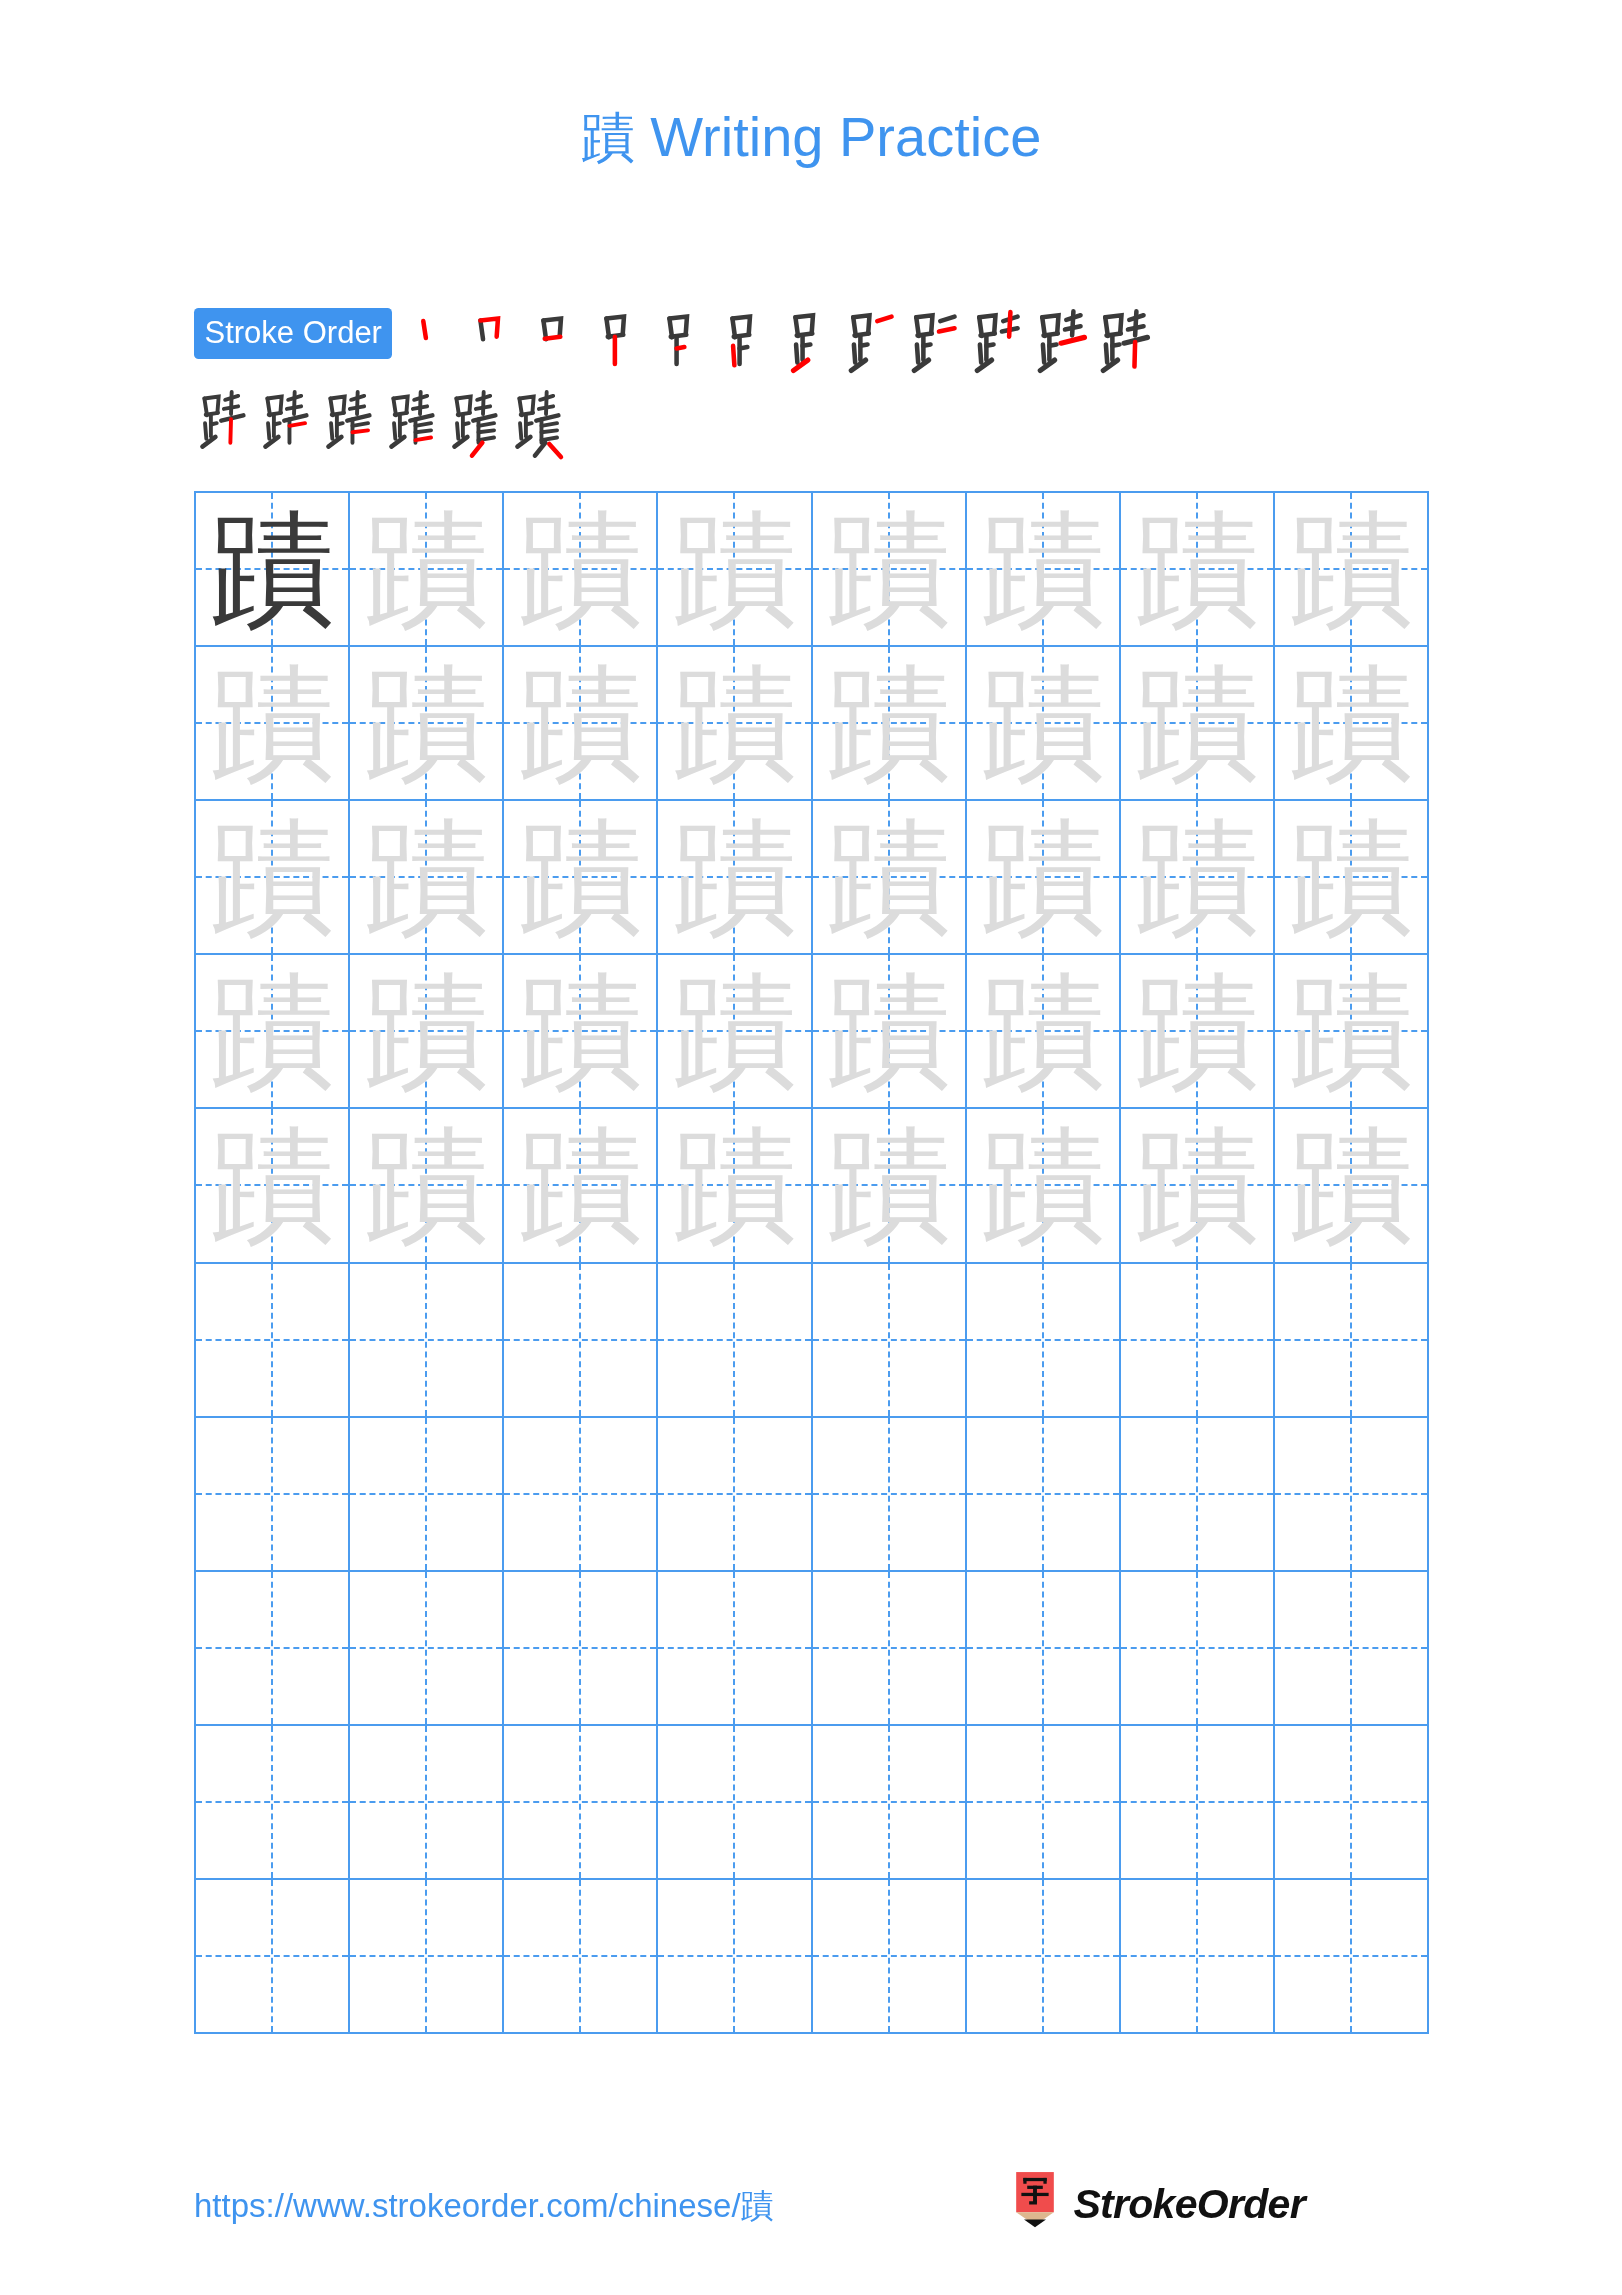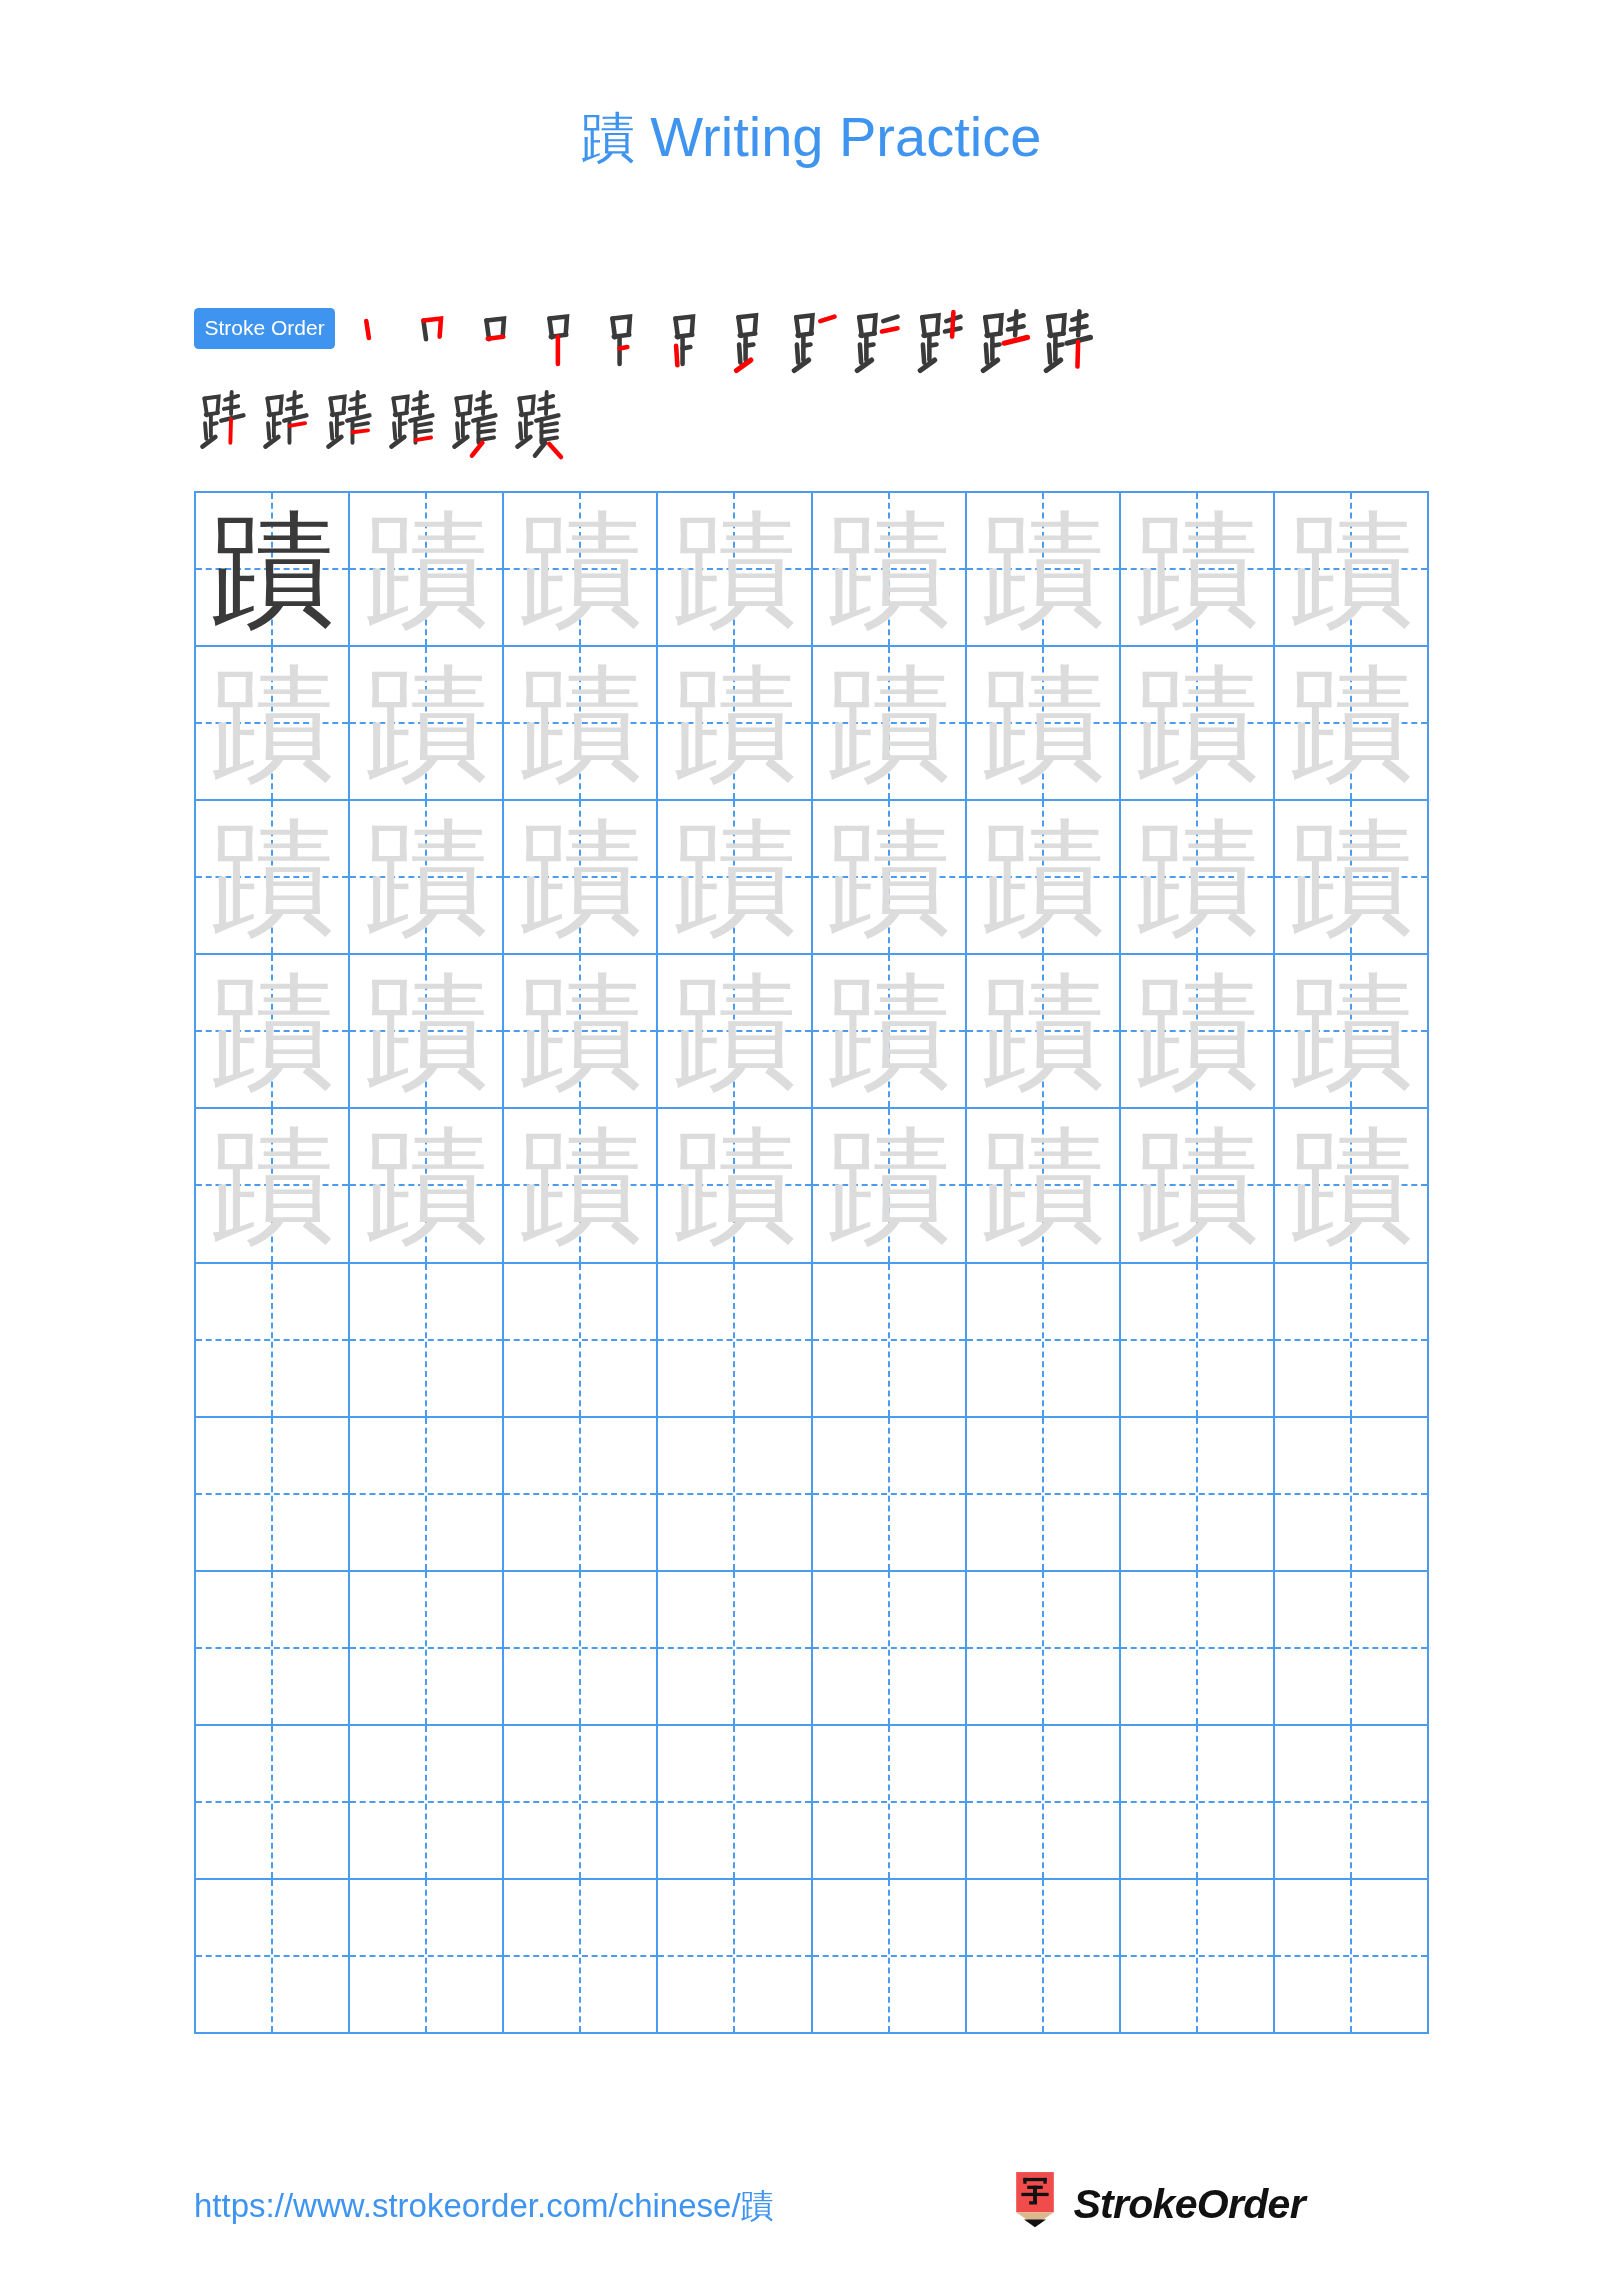--- a/index.html
+++ b/index.html
@@ -42,21 +42,21 @@
     width: 1237px;
   }
   #stroke-order-row-1 {
     display: flex;
     align-items: flex-start;
     height: 77px;
   }
   #stroke-order-badge {
     background: #3F94EF;
     color: #ffffff;
-    font-size: 21px;
+    font-size: 31px;
     line-height: 1;
     padding: 8.5px 10.5px 11px 10.5px;
     border-radius: 4.6px;
     white-space: nowrap;
     flex: 0 0 auto;
     margin-right: 3.9px;
   }
   .stroke-glyph-wrap {
     flex: 0 0 auto;
     width: 63px;

